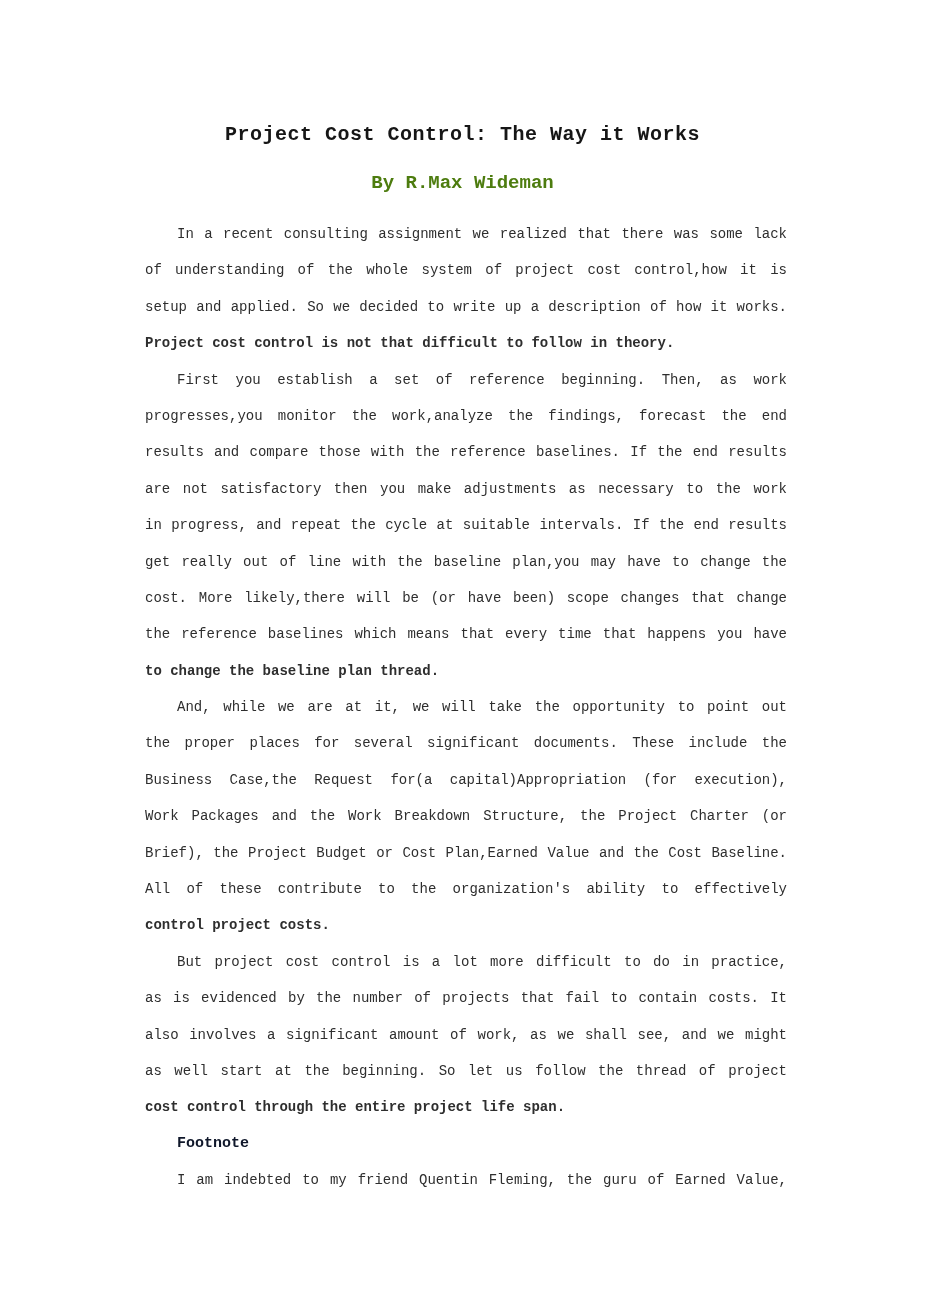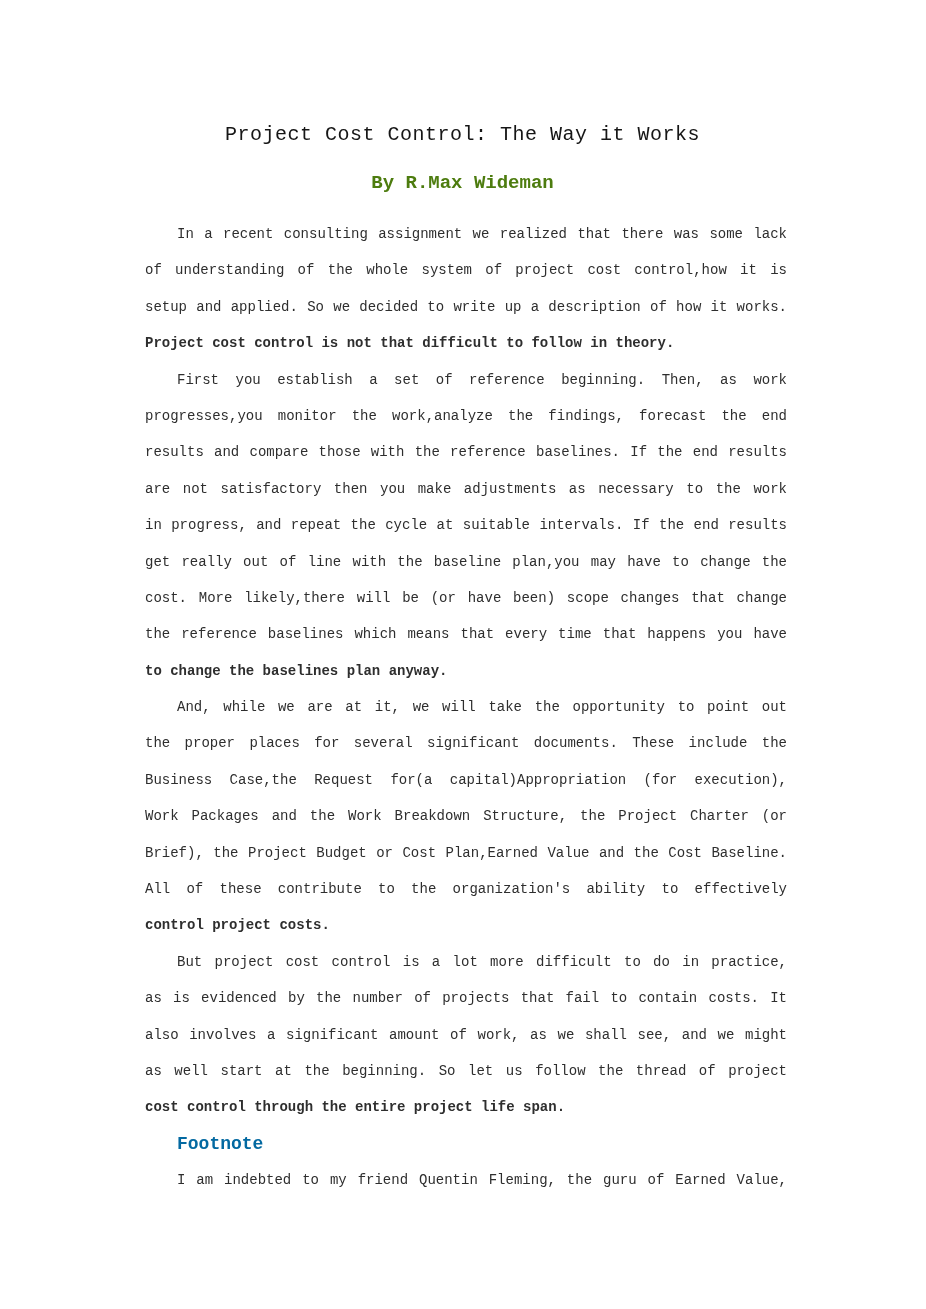--- a/index.html
+++ b/index.html
@@ -14,21 +14,21 @@
   }
   .doc {
     position: absolute;
     left: 138px;
     top: 120px;
     width: 649px;
   }
   .title {
     margin: 0;
     font-size: 20px;
-    font-weight: normal;
+    font-weight: bold;
     color: #161616;
     text-align: center;
     line-height: 30px;
     letter-spacing: 0.5px;
   }
   .byline {
     margin-top: 18px;
     font-size: 19px;
     font-weight: bold;
     color: #4d7c0f;
@@ -47,22 +47,22 @@
     margin-left: 7px;
   }
   .line.indent { padding-left: 32px; }
   .line.last {
     text-align: left;
     text-align-last: left;
     font-weight: bold;
   }
   .line.heading {
     font-weight: bold;
-    color: #0369a1;
-    font-size: 18px;
+    color: #0f172a;
+    font-size: 15px;
     text-align: right;
     text-align-last: left;
   }
 </style>
 </head>
 <body>
 
 <div class="page">
   <div class="doc">
 
@@ -81,21 +81,21 @@
 
       <div>
         <div class="line indent">First you establish a set of reference beginning. Then, as work</div>
         <div class="line">progresses,you monitor the work,analyze the findings, forecast the end</div>
         <div class="line">results and compare those with the reference baselines. If the end results</div>
         <div class="line">are not satisfactory then you make adjustments as necessary to the work</div>
         <div class="line">in progress, and repeat the cycle at suitable intervals. If the end results</div>
         <div class="line">get really out of line with the baseline plan,you may have to change the</div>
         <div class="line">cost. More likely,there will be (or have been) scope changes that change</div>
         <div class="line">the reference baselines which means that every time that happens you have</div>
-        <div class="line last">to change the baselines plan anyway.</div>
+        <div class="line last">to change the baseline plan thread.</div>
       </div>
 
       <div>
         <div class="line indent">And, while we are at it, we will take the opportunity to point out</div>
         <div class="line">the proper places for several significant documents. These include the</div>
         <div class="line">Business Case,the Request for(a capital)Appropriation (for execution),</div>
         <div class="line">Work Packages and the Work Breakdown Structure, the Project Charter (or</div>
         <div class="line">Brief), the Project Budget or Cost Plan,Earned Value and the Cost Baseline.</div>
         <div class="line">All of these contribute to the organization's ability to effectively</div>
         <div class="line last">control project costs.</div>

